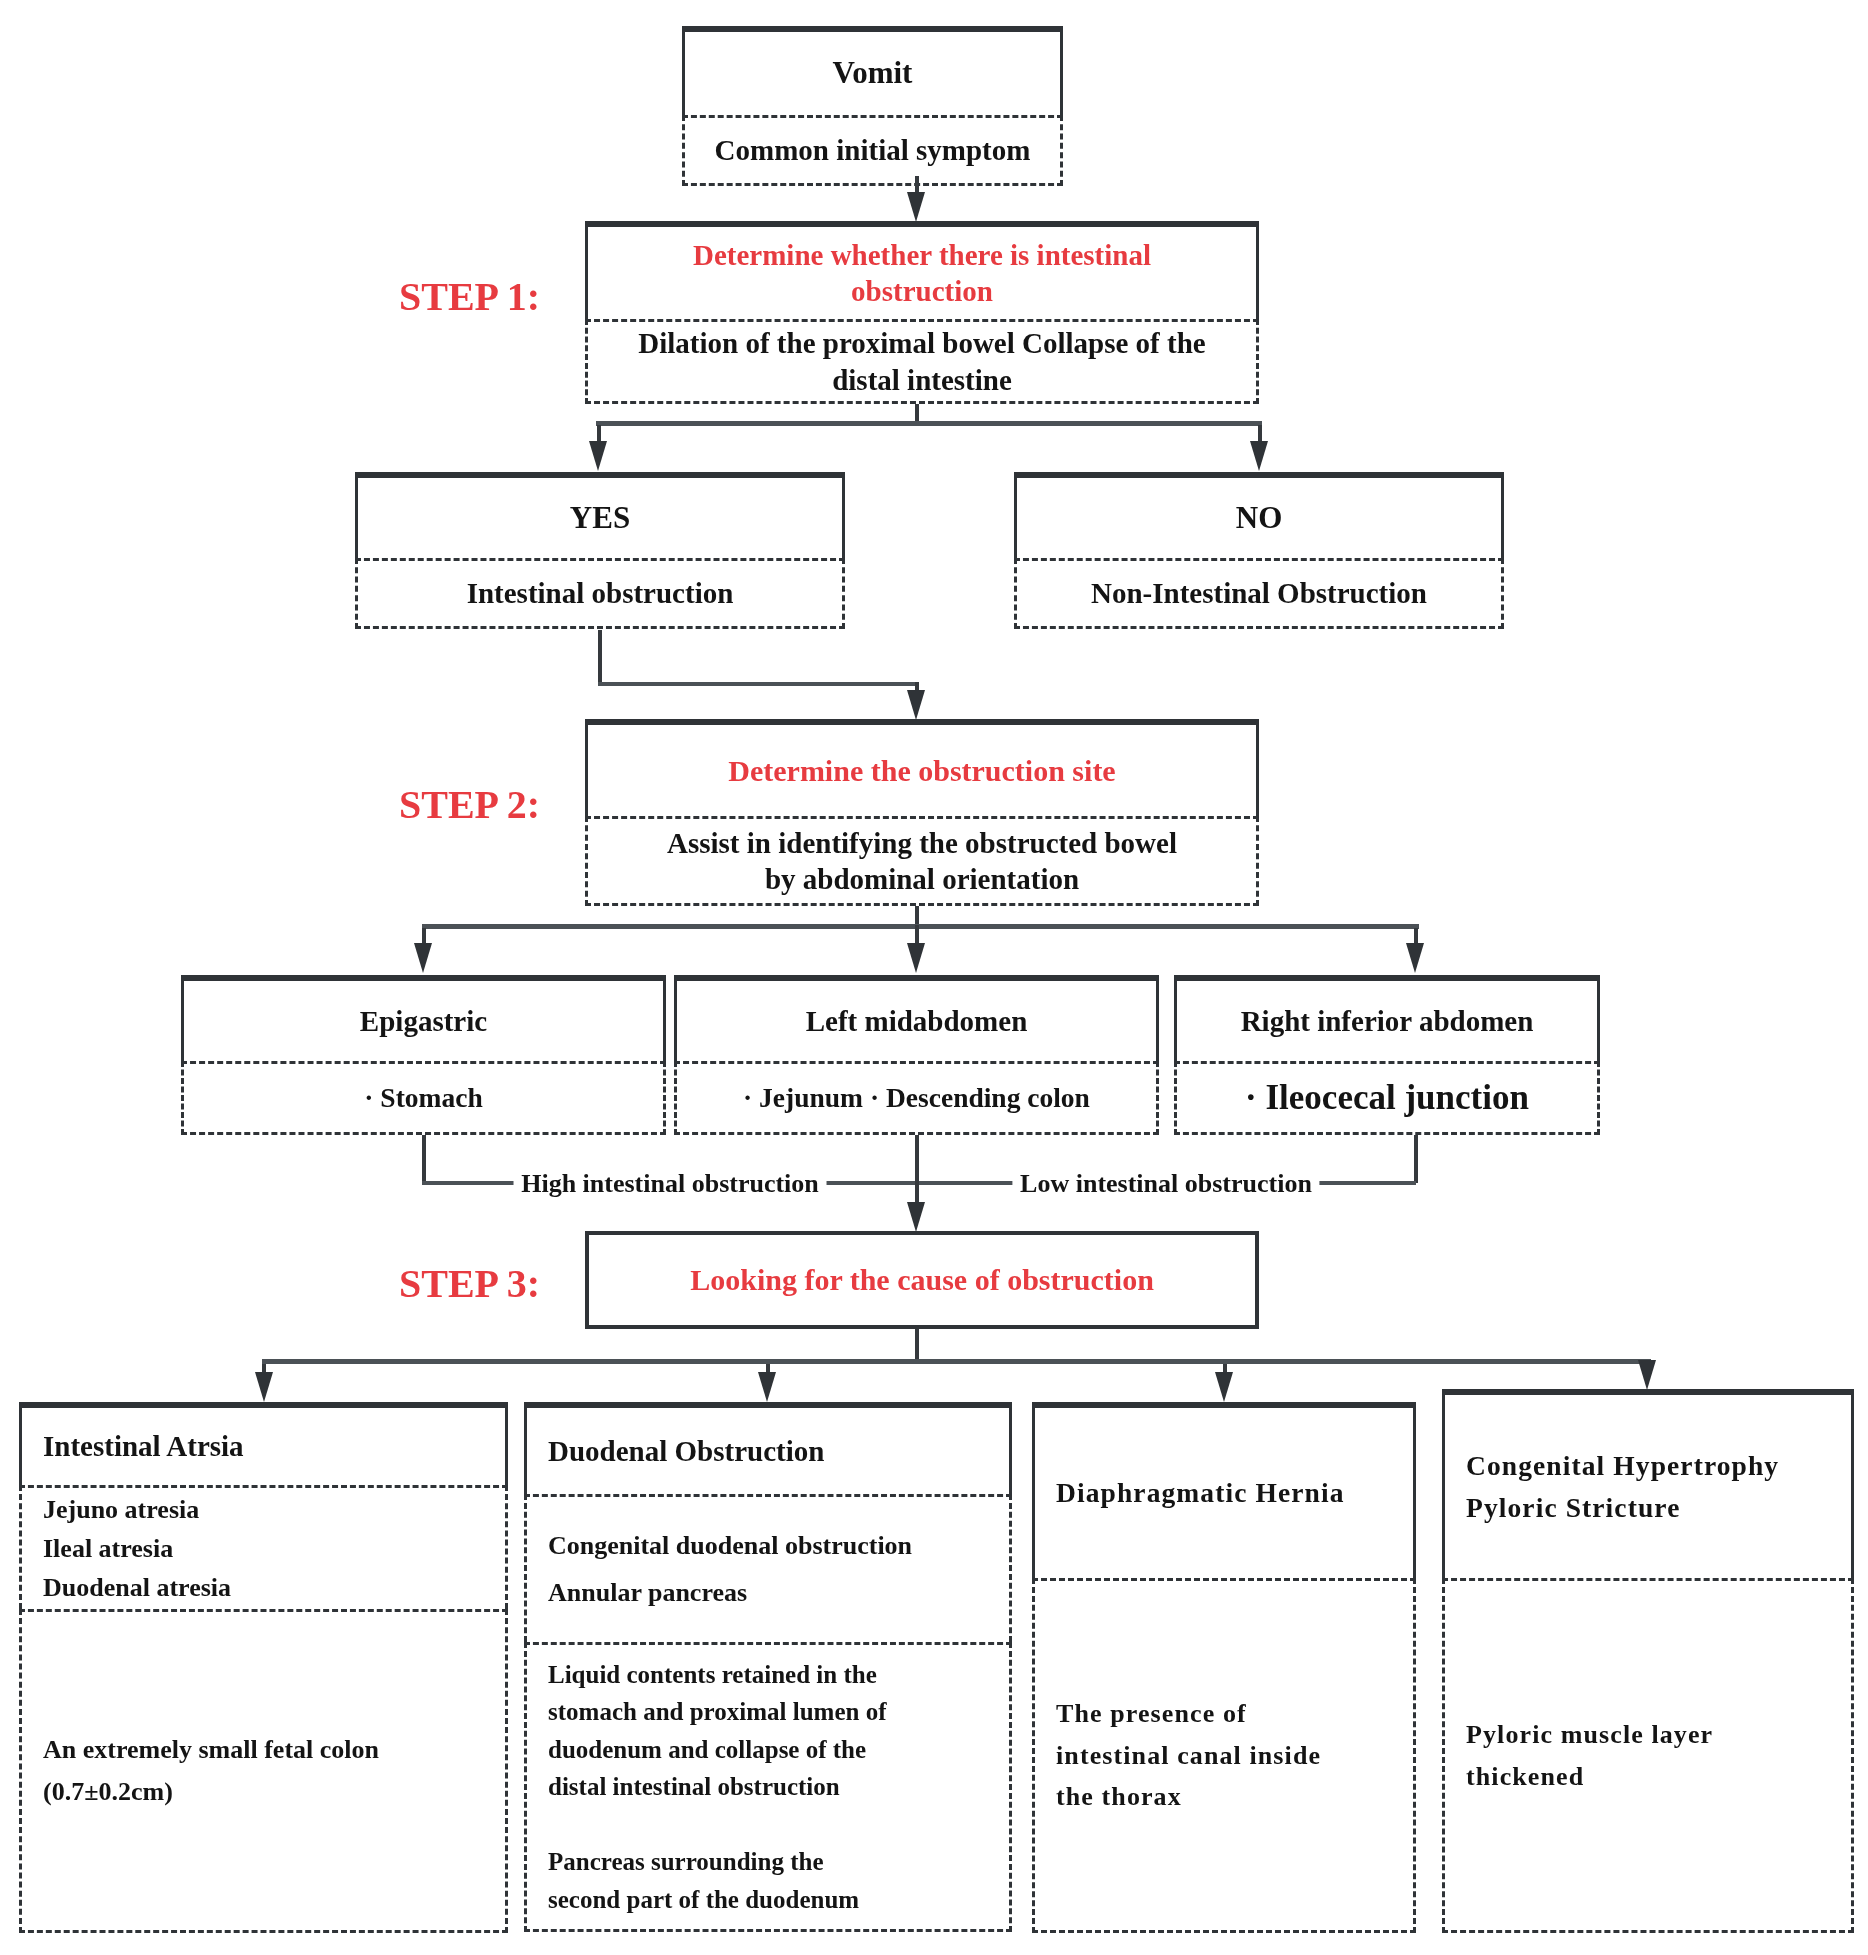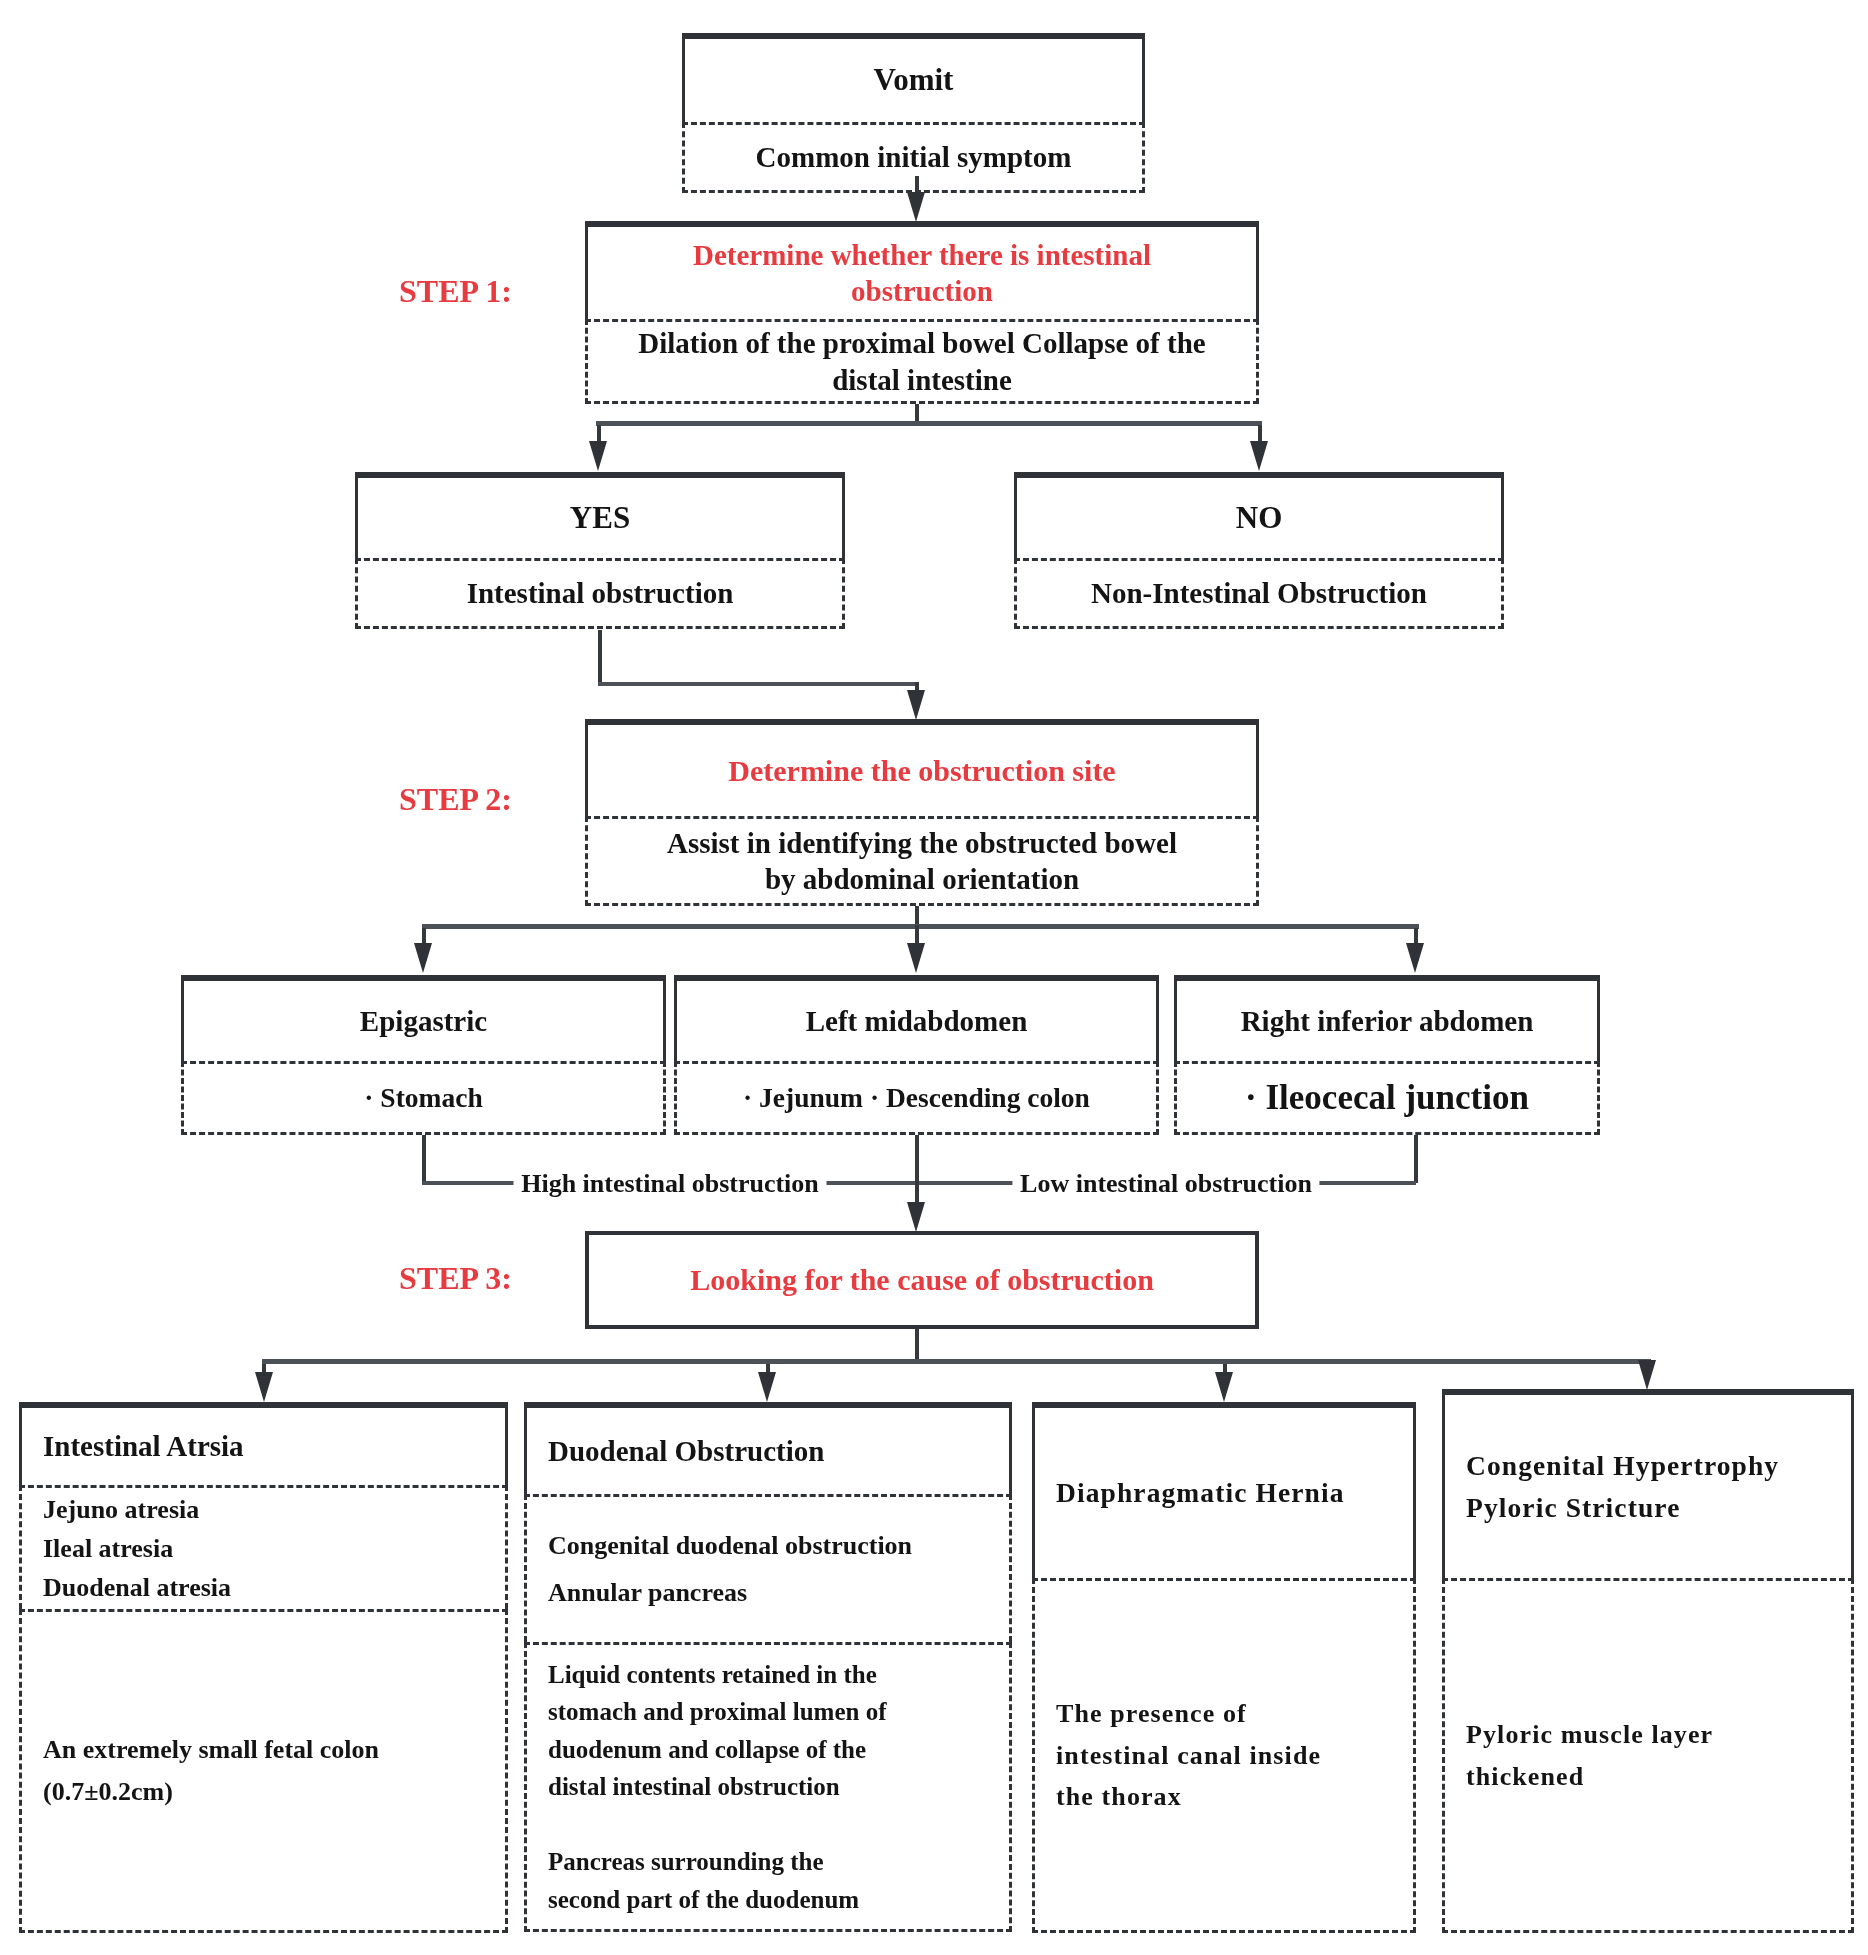--- a/index.html
+++ b/index.html
@@ -12,35 +12,35 @@
   .split > div { box-sizing:border-box; display:flex; align-items:center; justify-content:center;
                  text-align:center; white-space:pre-line; line-height:1.25; padding:0 7.7px; }
   .hd { border:3.8px solid var(--line); border-top-width:6px; border-bottom:none; }
   .md { border:3.3px dashed var(--line); border-bottom:none; }
   .bd { border:3.3px dashed var(--line); }
   .la > div { justify-content:flex-start; text-align:left; padding:0 12px 0 21px; }
   .red { color:var(--red); }
   .wide { letter-spacing:1.1px; }
   .solidbox { position:absolute; box-sizing:border-box; border:4.4px solid var(--line); background:#fff;
               display:flex; align-items:center; justify-content:center; text-align:center; }
-  .steplabel { position:absolute; color:var(--red); font-size:32px; white-space:nowrap; }
+  .steplabel { position:absolute; color:var(--red); font-size:40px; white-space:nowrap; }
   .vl { position:absolute; width:3.8px; background:#35393d; }
   .hl { position:absolute; height:4.4px; background:var(--bar); }
   .hbar { position:absolute; height:5px; background:var(--bar); }
   .ah { position:absolute; width:0; height:0; border-left:9.3px solid transparent;
         border-right:9.3px solid transparent; border-top:30px solid var(--line); }
   .hlabel { position:absolute; transform:translate(-50%,-50%); background:#fff; padding:0 7.7px;
             font-size:26px; white-space:nowrap; }
 </style>
 </head>
 <body>
 
 <div id="canvas">
 
-  <div class="split" style="left:682px;top:33px;width:463px;">
+  <div class="split" style="left:682px;top:26px;width:381px;">
     <div class="hd" style="height:89px;font-size:31px;">Vomit</div>
     <div class="bd" style="height:71px;font-size:29px;">Common initial symptom</div>
   </div>
 
   <div class="vl" style="left:915px;top:176px;height:18.7px;"></div>
   <div class="ah" style="left:907px;top:192px;"></div>
 
   <div class="steplabel" style="left:399px;top:273px;">STEP 1:</div>
   <div class="split" style="left:585px;top:221px;width:674px;">
     <div class="hd red" style="height:98px;font-size:29px;padding:0 38px;">Determine whether there is intestinal obstruction</div>

